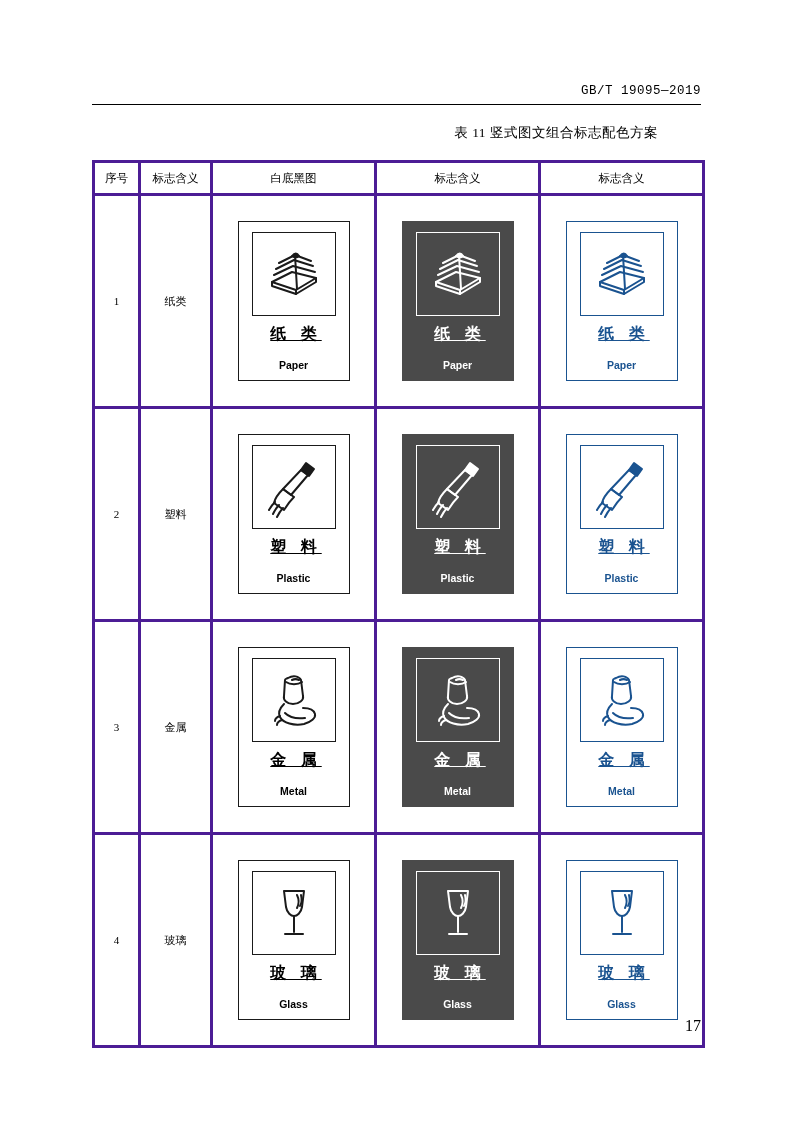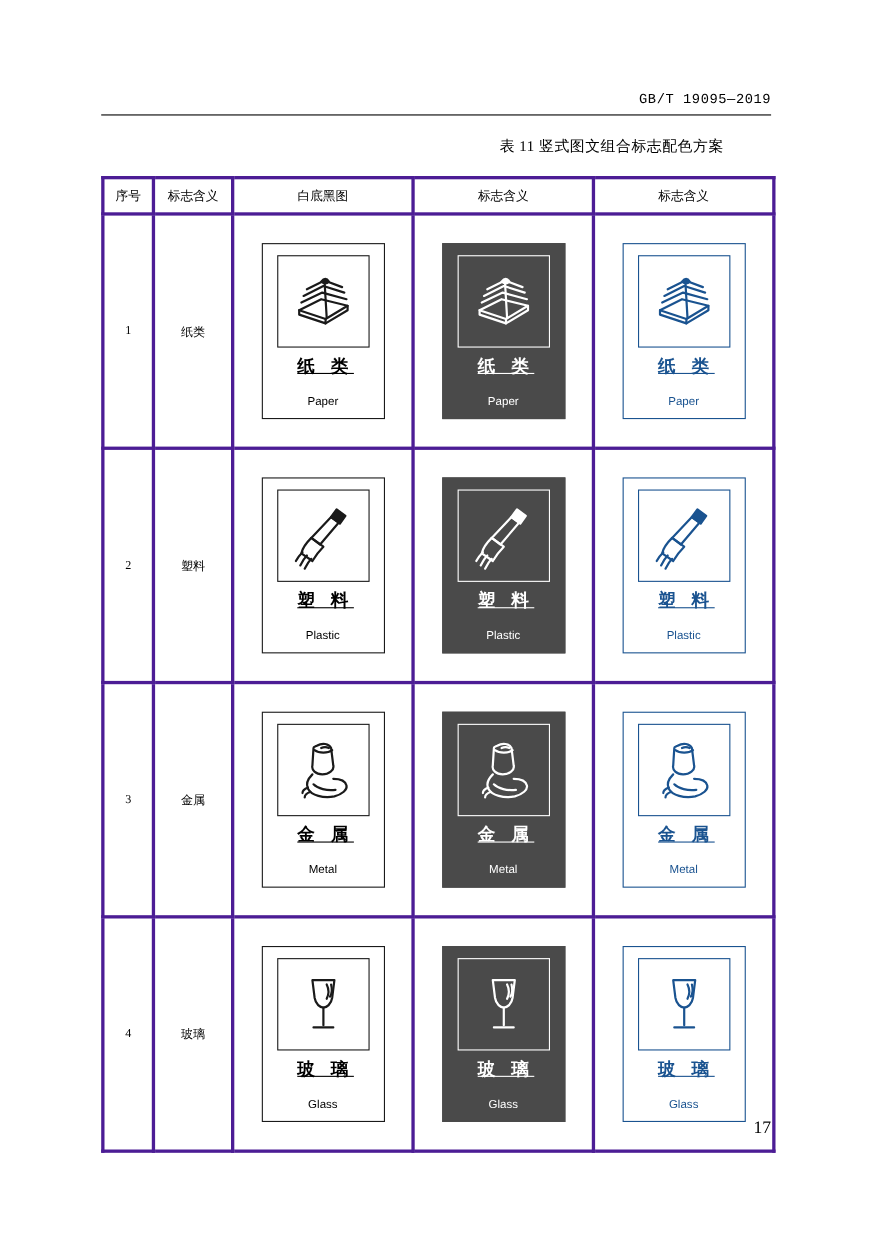--- a/index.html
+++ b/index.html
@@ -116,20 +116,21 @@
     font-family: "Liberation Sans", sans-serif;
     font-weight: bold;
     line-height: 1.1;
     text-decoration: underline;
   }
   .label-en {
     margin-top: 16px;
     font-size: 10.5px;
     font-family: "Liberation Sans", sans-serif;
     line-height: 1.2;
+    font-weight: bold;
   }
   .page-num {
     position: absolute;
     bottom: 88px;
     right: 92px;
     font-size: 16px;
     font-family: "Liberation Serif", serif;
   }
 </style>
 </head>

